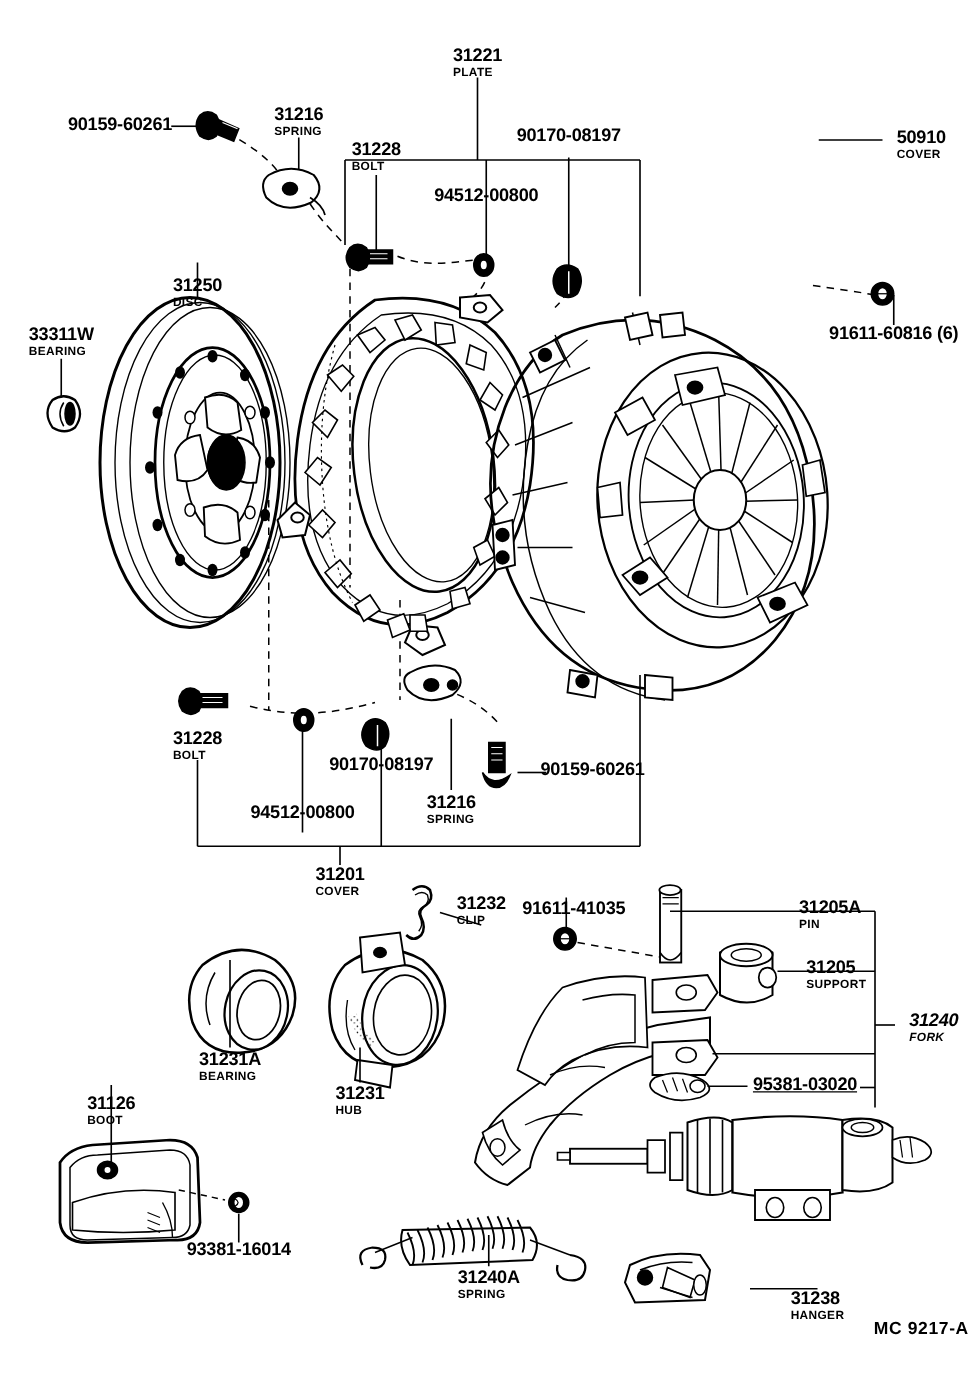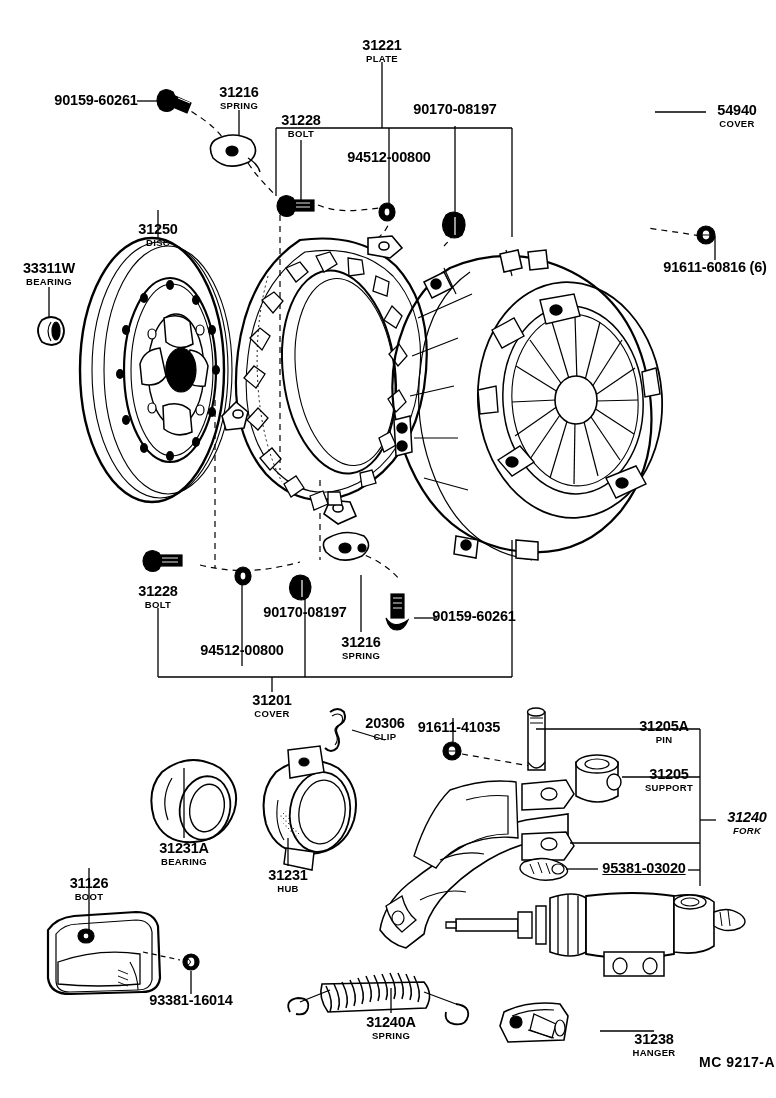--- a/index.html
+++ b/index.html
@@ -4,21 +4,21 @@
 <title>Clutch Parts Diagram</title>
 <style>
   html,body{margin:0;padding:0;background:#fff;}
   body{font-family:"Liberation Sans", sans-serif;}
   #sheet{position:relative;width:776px;height:1098px;background:#fff;overflow:hidden;}
   #art{position:absolute;left:0;top:0;width:776px;height:1098px;}
   .lbl{position:absolute;color:#000;font-family:"Liberation Sans", sans-serif;
        font-weight:bold;letter-spacing:-0.2px;white-space:nowrap;line-height:1.0;}
   .pn{font-size:14.5px;display:block;}
   .nm{font-size:9.5px;display:block;letter-spacing:0.3px;margin-top:1px;}
-  .c{text-align:center;transform:translateX(-50%);}
+  .c{text-align:left;transform:translateX(-50%);}
   .foot{position:absolute;font-size:14px;font-weight:bold;letter-spacing:0.5px;}
 </style>
 </head>
 <body>
 
 <div id="sheet">
 
   <svg id="art" viewBox="0 0 776 1098">
     <defs>
       <g id="hexbolt">
@@ -427,21 +427,21 @@
         <span class="pn">31221</span>
         <span class="nm">PLATE</span>
       </div>
     <div class="lbl c" style="left:455px; top:102px;">
         <span class="pn">90170-08197</span>
       </div>
     <div class="lbl c" style="left:389px; top:150px;">
         <span class="pn">94512-00800</span>
       </div>
     <div class="lbl c" style="left:737px; top:103px;">
-        <span class="pn">54940</span>
+        <span class="pn">50910</span>
         <span class="nm">COVER</span>
       </div>
     <div class="lbl c" style="left:715px; top:260px;">
         <span class="pn">91611-60816 (6)</span>
       </div>
     <div class="lbl c" style="left:158px; top:186px;margin-top:36px;">
         <span class="pn">31250</span>
         <span class="nm">DISC</span>
       </div>
     <div class="lbl c" style="left:49px;  top:261px;">
@@ -464,21 +464,21 @@
         <span class="nm">SPRING</span>
       </div>
     <div class="lbl c" style="left:242px; top:643px;">
         <span class="pn">94512-00800</span>
       </div>
     <div class="lbl c" style="left:272px; top:693px;">
         <span class="pn">31201</span>
         <span class="nm">COVER</span>
       </div>
     <div class="lbl c" style="left:385px; top:716px;">
-        <span class="pn">20306</span>
+        <span class="pn">31232</span>
         <span class="nm">CLIP</span>
       </div>
     <div class="lbl c" style="left:453px; top:720px;padding-left:12px;">
         <span class="pn">91611-41035</span>
       </div>
     <div class="lbl c" style="left:664px; top:719px;">
         <span class="pn">31205A</span>
         <span class="nm">PIN</span>
       </div>
     <div class="lbl c" style="left:669px; top:767px;">

